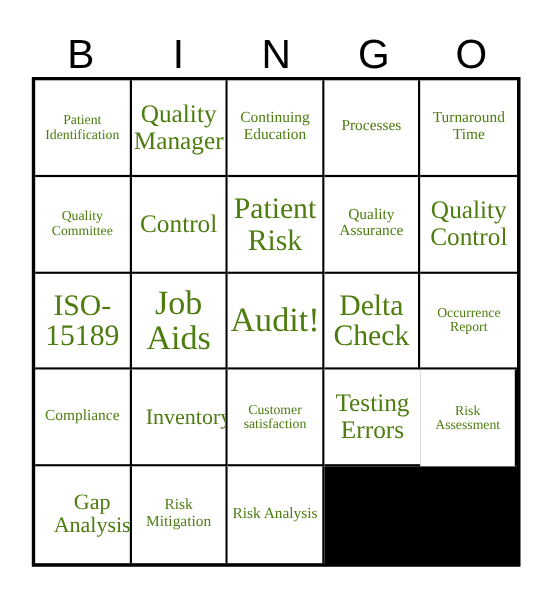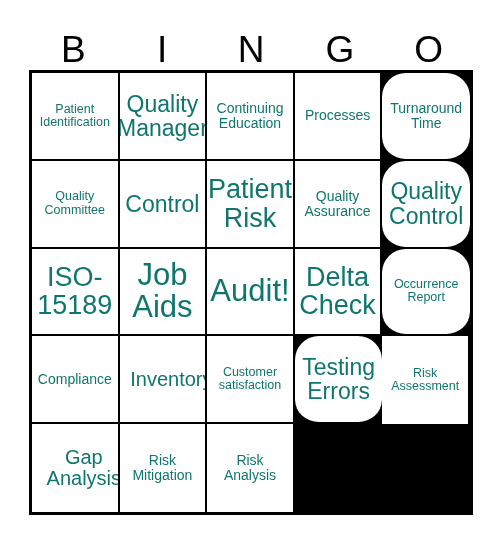--- a/index.html
+++ b/index.html
@@ -64,29 +64,30 @@
     border-right: 2px solid #000000;
     border-bottom: 2px solid #000000;
     display: flex;
     align-items: center;
     justify-content: center;
     text-align: center;
     padding: 2px 3px;
     overflow: hidden;
   }
   
-  .cell.col5 { border-right: none; border-radius: 24px; }
+  .cell.col5 { border-right: none; }
   .cell.row5 { border-bottom: none; }
 
   .cell-text {
     display: block;
     line-height: 1.06;
     font-weight: 400;
-    color: #0f766e;
+    color: #4d7c0f;
     word-wrap: break-word;
+    font-family: Liberation Serif, serif;
   }
 
   
   .sz-xs .cell-text { font-size: 12.5px; }
   .sz-s  .cell-text { font-size: 14px; }
   .sz-m  .cell-text { font-size: 20px; margin-left: 18px; }
   .sz-l  .cell-text { font-size: 23px; }
   .sz-xl .cell-text { font-size: 27px; }
   .sz-xxl .cell-text { font-size: 31px; text-align: center; }
 </style>

